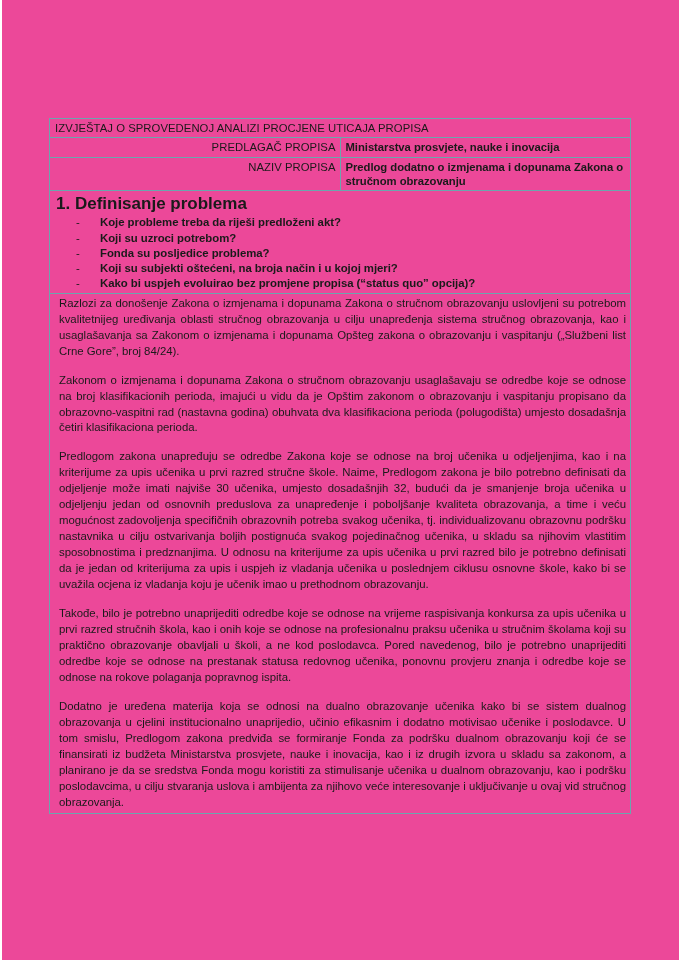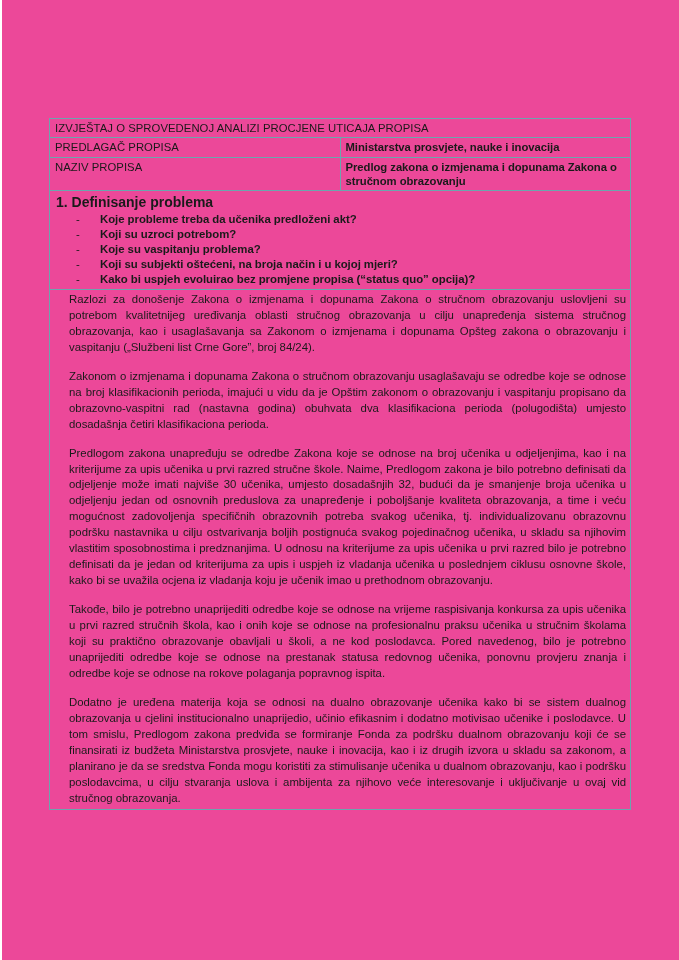--- a/index.html
+++ b/index.html
@@ -43,36 +43,37 @@
 
   .title-cell {
     font-size: 11.4px;
     letter-spacing: 0.05px;
     padding-top: 3px;
     padding-bottom: 3px;
   }
   .label-cell {
     font-size: 11.4px;
     letter-spacing: 0.05px;
+    text-align: right;
   }
   .value-cell {
     font-weight: bold;
     font-size: 11.4px;
     letter-spacing: -0.05px;
   }
   .naziv-label {
     padding-top: 11px;
   }
 
   .section-cell {
     padding: 3px 5px 3px 5px;
   }
   .section-heading {
     font-weight: bold;
-    font-size: 14px;
+    font-size: 17px;
     margin: 0 0 0 1px;
     line-height: 1.3;
   }
   .q-list {
     list-style: none;
     margin: 0;
     padding: 0;
   }
   .q-list li {
     font-weight: bold;
@@ -86,21 +87,21 @@
     position: absolute;
     left: 21px;
     top: 0;
     font-weight: normal;
   }
 
   .body-cell {
     padding: 4px 7px 6px 7px;
   }
   .body-cell p {
-    margin: 0 0 13px 14px;
+    margin: 0 0 13px 4px;
     font-size: 11.4px;
     line-height: 1.40;
     text-align: justify;
     text-justify: inter-word;
     letter-spacing: -0.02px;
   }
   .body-cell p:last-child {
     margin-bottom: 0;
   }
 </style>
@@ -113,29 +114,29 @@
     <tbody>
       <tr>
         <td class="title-cell" colspan="2">IZVJEŠTAJ O SPROVEDENOJ ANALIZI PROCJENE UTICAJA PROPISA</td>
       </tr>
       <tr>
         <td class="col-label label-cell">PREDLAGAČ PROPISA</td>
         <td class="col-value value-cell">Ministarstva prosvjete, nauke i inovacija</td>
       </tr>
       <tr>
         <td class="col-label label-cell naziv-label">NAZIV PROPISA</td>
-        <td class="col-value value-cell">Predlog zakona o izmjenama i dopunama Zakona o stručnom obrazovanju</td>
+        <td class="col-value value-cell">Predlog dodatno o izmjenama i dopunama Zakona o stručnom obrazovanju</td>
       </tr>
       <tr>
         <td class="section-cell" colspan="2">
           <div class="section-heading">1. Definisanje problema</div>
           <ul class="q-list" id="question-list">
-              <li><span class="dash">-</span><span>Koje probleme treba da učenika predloženi akt?</span></li>
+              <li><span class="dash">-</span><span>Koje probleme treba da riješi predloženi akt?</span></li>
               <li><span class="dash">-</span><span>Koji su uzroci potrebom?</span></li>
-              <li><span class="dash">-</span><span>Koje su vaspitanju problema?</span></li>
+              <li><span class="dash">-</span><span>Fonda su posljedice problema?</span></li>
               <li><span class="dash">-</span><span>Koji su subjekti oštećeni, na broja način i u kojoj mjeri?</span></li>
               <li><span class="dash">-</span><span>Kako bi uspjeh evoluirao bez promjene propisa (“status quo” opcija)?</span></li>
             </ul>
         </td>
       </tr>
       <tr>
         <td class="body-cell" colspan="2" id="body-cell">
             <p>Razlozi za donošenje Zakona o izmjenama i dopunama Zakona o stručnom obrazovanju uslovljeni su potrebom kvalitetnijeg uređivanja oblasti stručnog obrazovanja u cilju unapređenja sistema stručnog obrazovanja, kao i usaglašavanja sa Zakonom o izmjenama i dopunama Opšteg zakona o obrazovanju i vaspitanju („Službeni list Crne Gore”, broj 84/24).</p>
             <p>Zakonom o izmjenama i dopunama Zakona o stručnom obrazovanju usaglašavaju se odredbe koje se odnose na broj klasifikacionih perioda, imajući u vidu da je Opštim zakonom o obrazovanju i vaspitanju propisano da obrazovno-vaspitni rad (nastavna godina) obuhvata dva klasifikaciona perioda (polugodišta) umjesto dosadašnja četiri klasifikaciona perioda.</p>
             <p>Predlogom zakona unapređuju se odredbe Zakona koje se odnose na broj učenika u odjeljenjima, kao i na kriterijume za upis učenika u prvi razred stručne škole. Naime, Predlogom zakona je bilo potrebno definisati da odjeljenje može imati najviše 30 učenika, umjesto dosadašnjih 32, budući da je smanjenje broja učenika u odjeljenju jedan od osnovnih preduslova za unapređenje i poboljšanje kvaliteta obrazovanja, a time i veću mogućnost zadovoljenja specifičnih obrazovnih potreba svakog učenika, tj. individualizovanu obrazovnu podršku nastavnika u cilju ostvarivanja boljih postignuća svakog pojedinačnog učenika, u skladu sa njihovim vlastitim sposobnostima i predznanjima. U odnosu na kriterijume za upis učenika u prvi razred bilo je potrebno definisati da je jedan od kriterijuma za upis i uspjeh iz vladanja učenika u poslednjem ciklusu osnovne škole, kako bi se uvažila ocjena iz vladanja koju je učenik imao u prethodnom obrazovanju.</p>

